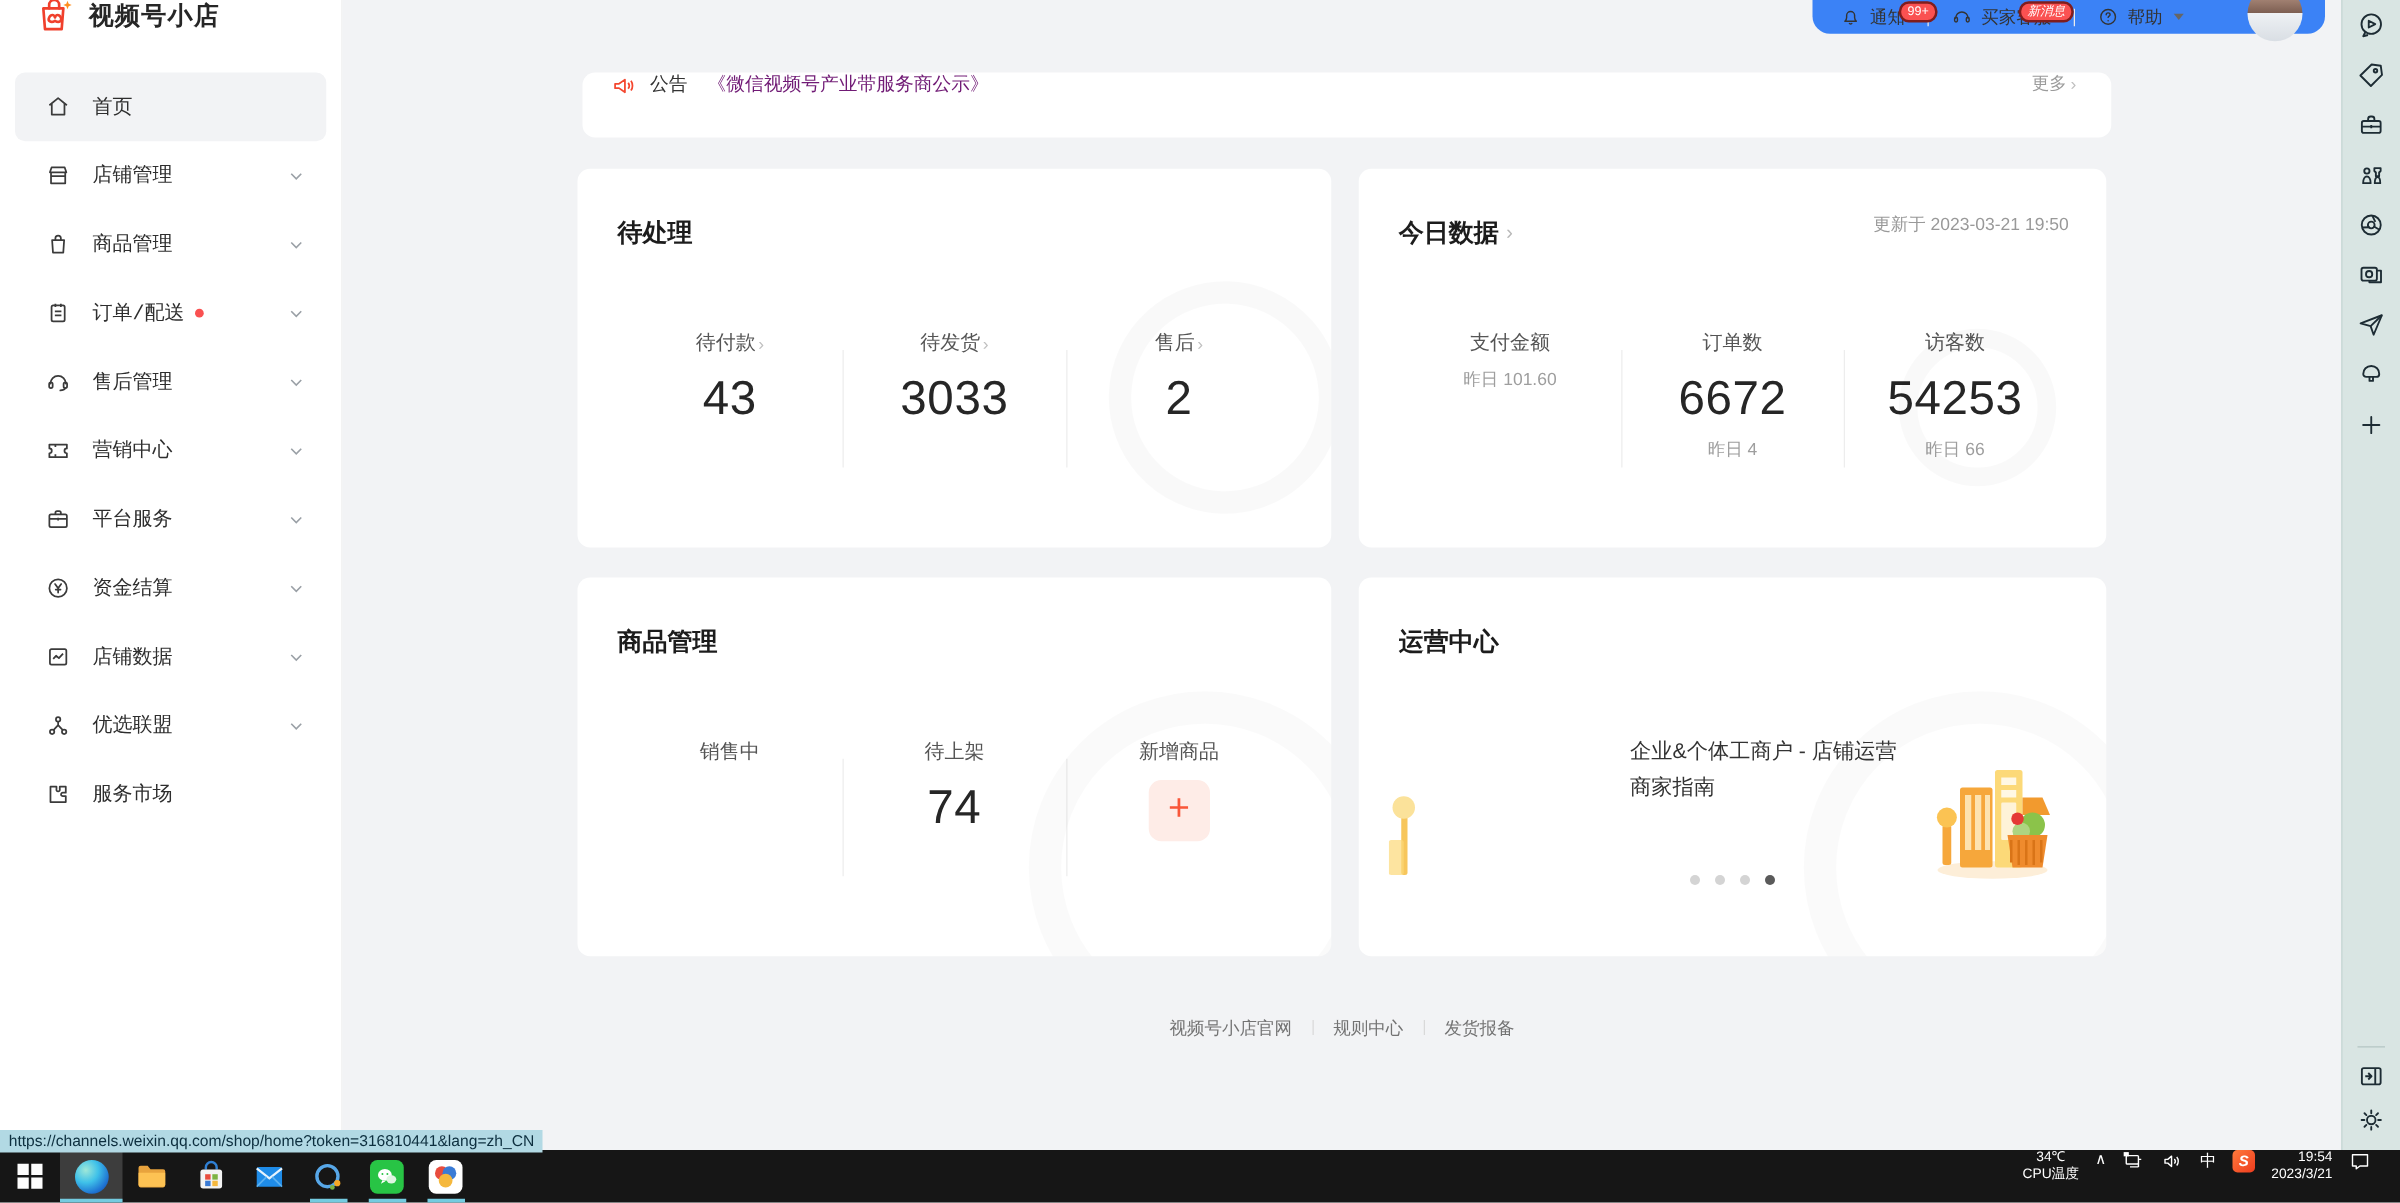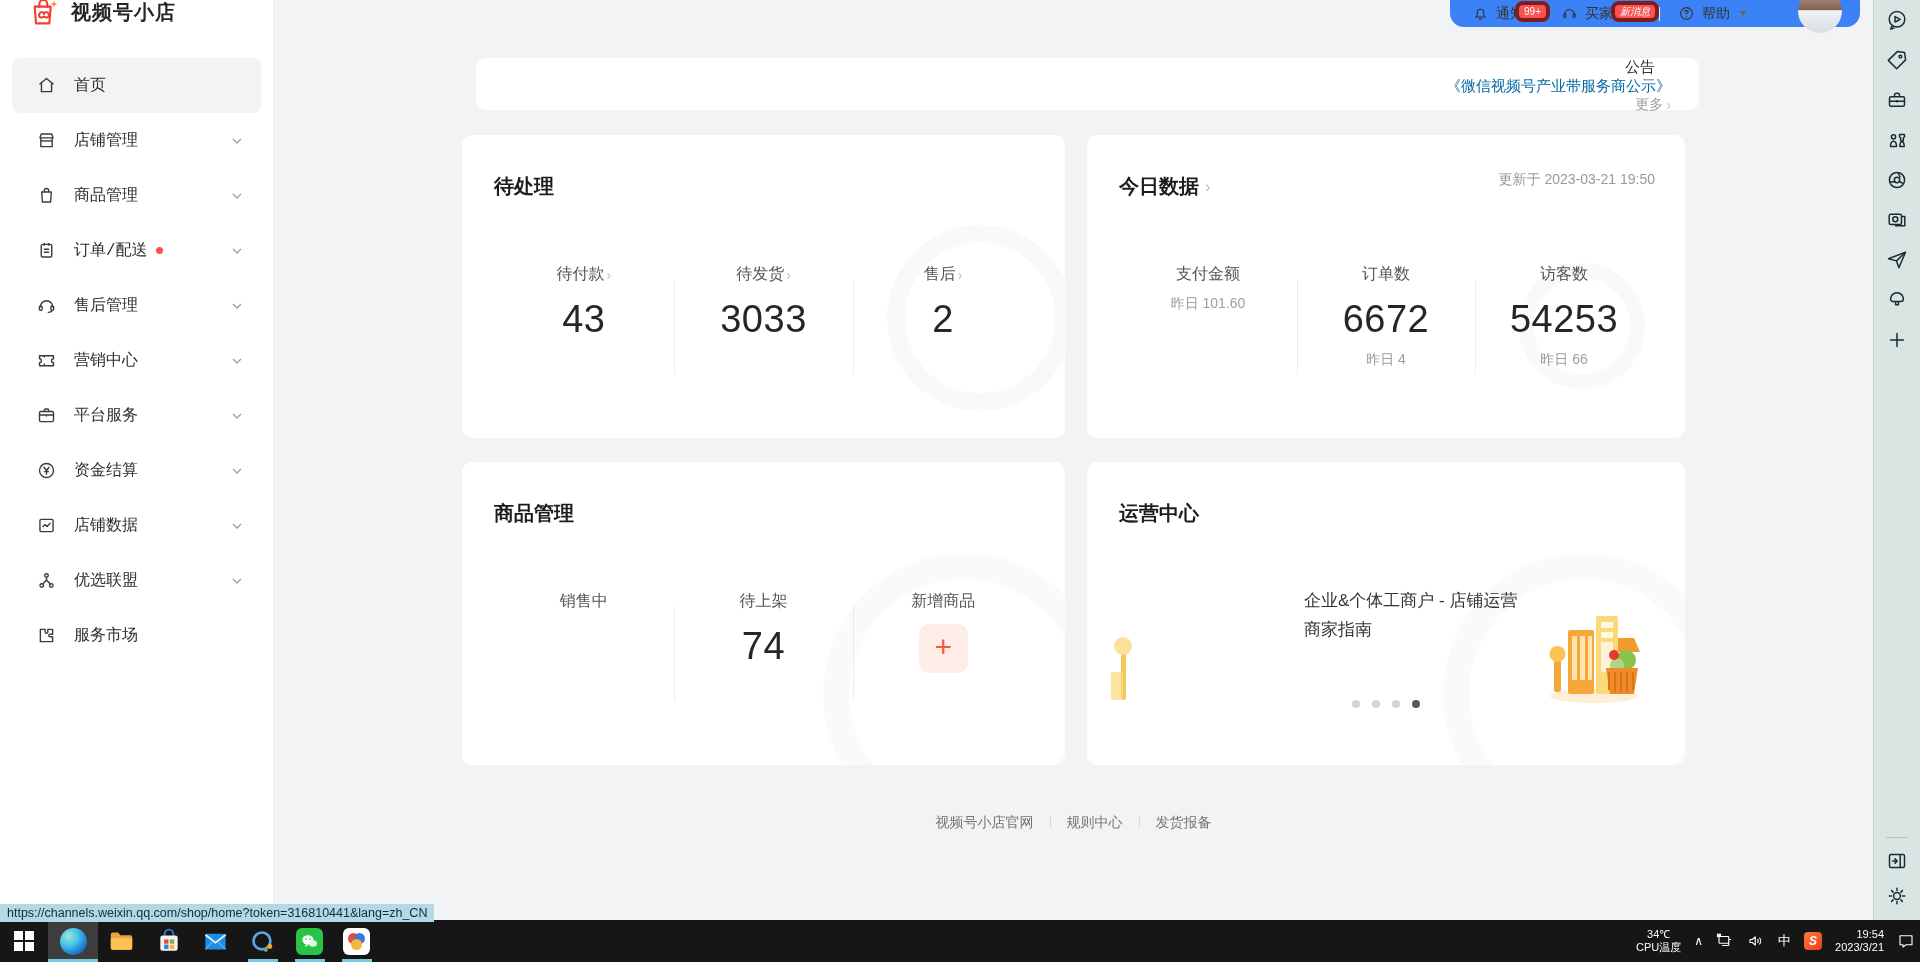--- a/index.html
+++ b/index.html
@@ -28,32 +28,32 @@
   
   .main { position:absolute; left:274px; top:0; width:1599px; height:920px; background:#f2f3f5; }
   .content { width:1223px; margin:0 auto; position:relative; }
 
   
   .pill { position:absolute; left:1176px; top:0; width:410px; height:27px; background:#3b82f6; border-radius:0 0 14px 14px;
           display:flex; align-items:center; padding:0 70px 0 22px; }
   .hitem { display:flex; align-items:center; gap:7px; font-size:14px; color:#333; position:relative; cursor:pointer; white-space:nowrap; }
   .hsep { width:1px; height:14px; background:#ececec; margin:0 18px; }
   .hbadge { position:absolute; top:-4px; right:-26px; background:#fa5151; color:#fff; font-size:10px; line-height:13px;
-            padding:0 5px; border-radius:8px; border:4px solid #7f1d1d; }
+            padding:0 5px; border-radius:8px; border:2px solid #7f1d1d; }
   .hbadge.wide { right:-18px;font-style:italic; }
   .hic { width:17px; height:17px; color:#333; }
   .hcaret { width:0; height:0; border-left:4px solid transparent; border-right:4px solid transparent; border-top:5px solid #666; margin-left:2px; }
   .avatar { position:absolute; right:18px; top:-11px; width:44px; height:44px; border-radius:50%;
             background:linear-gradient(180deg,#c7a493 0%,#7d5f52 48%,#eef1f4 49%,#d9dee4 100%); cursor:pointer; }
 
   
-  .announce { position:absolute; top:58px; left:14px; width:1223px; height:52px; background:#fff; border-radius:10px;
-              display:flex; align-items:flex-end; padding:0 28px 0 23px;flex-direction:column; }
+  .announce { position:absolute; top:58px; left:4px; width:1223px; height:52px; background:#fff; border-radius:10px;
+              display:flex; align-items:flex-start; padding:0 28px 0 23px; }
   .announce-tag { font-size:15px; color:#333; margin:0 16px 0 10px; }
-  .announce-text { font-size:15px; color:#0369a1; cursor:pointer; }
+  .announce-text { font-size:15px; color:#701a75; cursor:pointer; }
   .announce-more { margin-left:auto; font-size:14px; color:#9b9b9b; cursor:pointer; display:flex; align-items:center; gap:3px; }
 
   
   .card { position:absolute; background:#fff; border-radius:10px; padding:38px 32px 0; overflow:hidden; }
   .card-title { font-size:20px; font-weight:bold; color:#1c1c1c; display:flex; align-items:center; gap:6px; }
   .card.pending   { top:135px; left:0;     width:603px; height:303px; }
   .card.today     { top:135px; left:625px; width:598px; height:303px; }
   .card.products  { top:462px; left:0;     width:603px; height:303px; }
   .card.operations{ top:462px; left:625px; width:598px; height:303px; padding:38px 0 0 32px; }
 
@@ -110,21 +110,21 @@
   .edge-ball { width:27px; height:27px; border-radius:50%;
                background:radial-gradient(circle at 32% 30%, #9fe8d8 0%, #3fc1e9 38%, #1e72d2 72%, #123f86 100%); }
   .wx-tile { width:27px; height:27px; border-radius:6px; background:#28c445; display:flex; align-items:center; justify-content:center; }
   .app-tile { width:27px; height:27px; border-radius:6px; background:#fff; display:flex; align-items:center; justify-content:center; }
   .ring3 { position:relative; width:17px; height:17px; }
   .ring3 i { position:absolute; width:11px; height:11px; border-radius:50%; }
   .ring3 i:nth-child(1){ left:0; top:0; background:#e84c3d; }
   .ring3 i:nth-child(2){ right:0; top:0; background:#3a7bd5; }
   .ring3 i:nth-child(3){ left:3px; bottom:0; background:#f5b83d; }
 
-  .tb-right { position:absolute; right:5px; top:0; height:42px; display:flex; align-items:center; gap:13px; color:#fff; }
+  .tb-right { position:absolute; right:23px; top:0; height:42px; display:flex; align-items:flex-start; gap:13px; color:#fff; }
   .tb-2line { font-size:11px; line-height:13px; text-align:center; cursor:pointer; }
   .tb-2line.right { text-align:right; }
   .tray-ic { width:18px; height:18px; color:#fff; cursor:pointer; }
   .ime { font-size:13px; cursor:pointer; }
   .sogou { width:18px; height:18px; border-radius:4px; background:linear-gradient(135deg,#ff7a3c,#ee3c1e); color:#fff;
            font-size:12px; font-weight:bold; display:flex; align-items:center; justify-content:center; font-style:italic; cursor:pointer; }
   .caret-up { font-size:12px; cursor:pointer; }
 </style>
 </head>
 <body>

